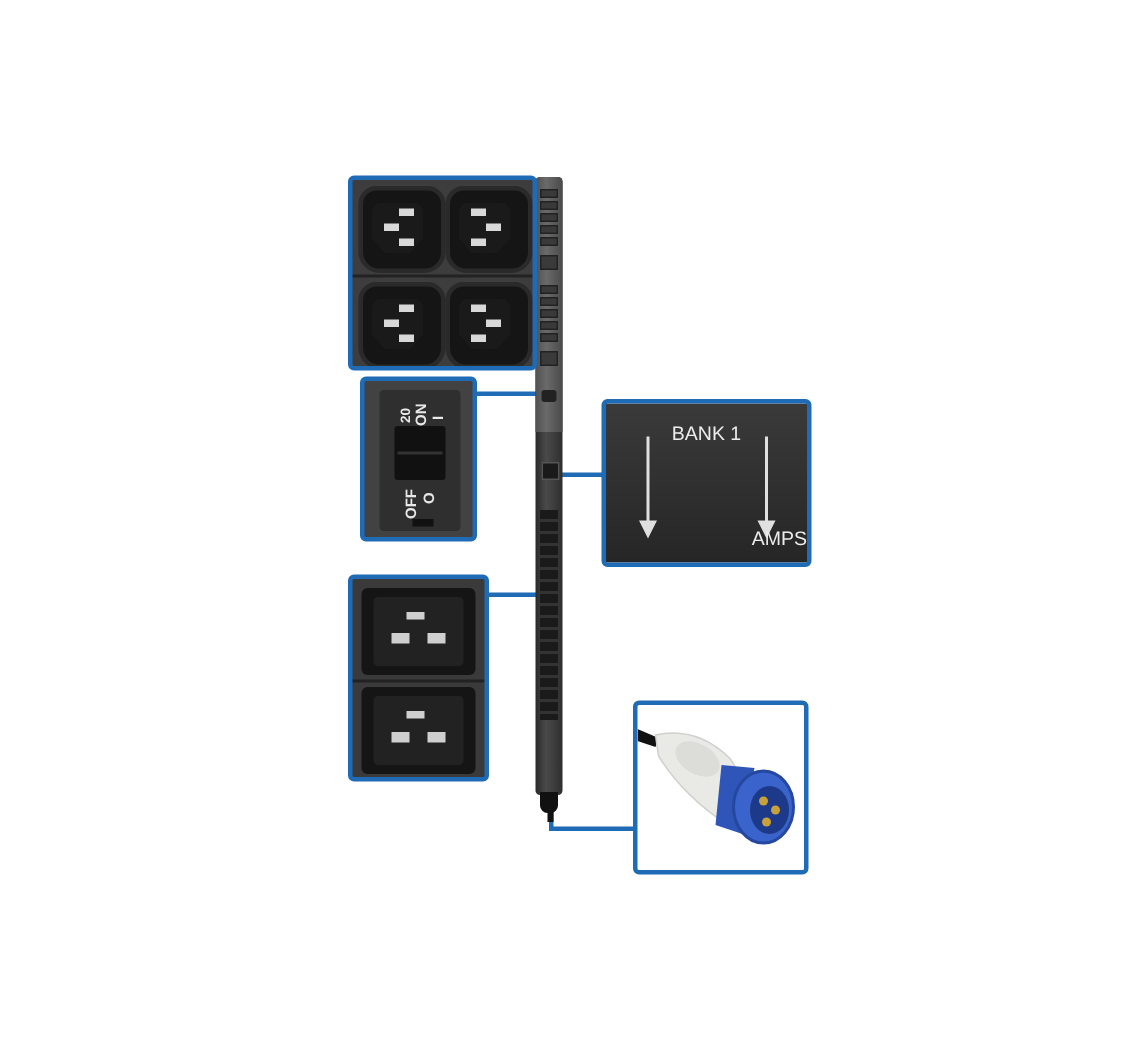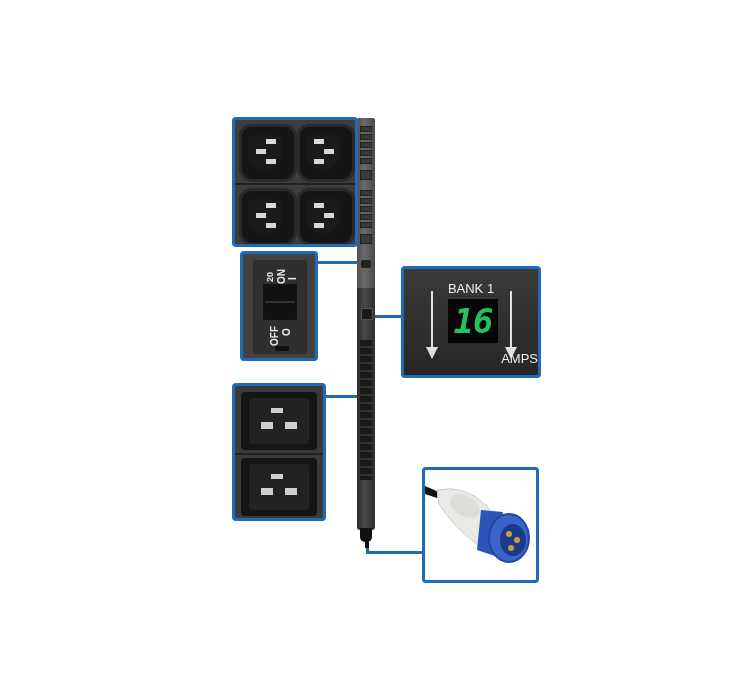--- a/index.html
+++ b/index.html
@@ -108,23 +108,20 @@
   <div class="rot" style="left:44px;top:26px;font-size:10px;">I</div>
   <div class="rot" style="left:26px;top:92px;font-size:10px;">OFF</div>
   <div class="rot" style="left:38px;top:82px;font-size:10px;">O</div>
   <div class="abs" style="left:32px;top:92px;width:14px;height:5px;background:#111;"></div>
 </div>
 
 <div class="panel disp">
   <div class="txt" style="top:12px;">BANK 1</div>
   <div class="arrow" style="left:27px;top:22px;height:58px;"></div>
   <div class="arrow" style="left:106px;top:22px;height:58px;"></div>
-  <div class="lcd">
-      <span>16</span>
-    </div>
   <div class="txt" style="top:82px;text-align:right;">AMPS</div>
 </div>
 
 <div class="panel c19wrap">
   <div class="c19" style="top:6px;">
     <div class="face"></div>
     <div class="pin" style="left:30px;top:16px"></div>
       <div class="pin" style="left:20px;top:30px;width:12px;height:7px"></div>
       <div class="pin" style="left:44px;top:30px;width:12px;height:7px"></div>
   </div>

